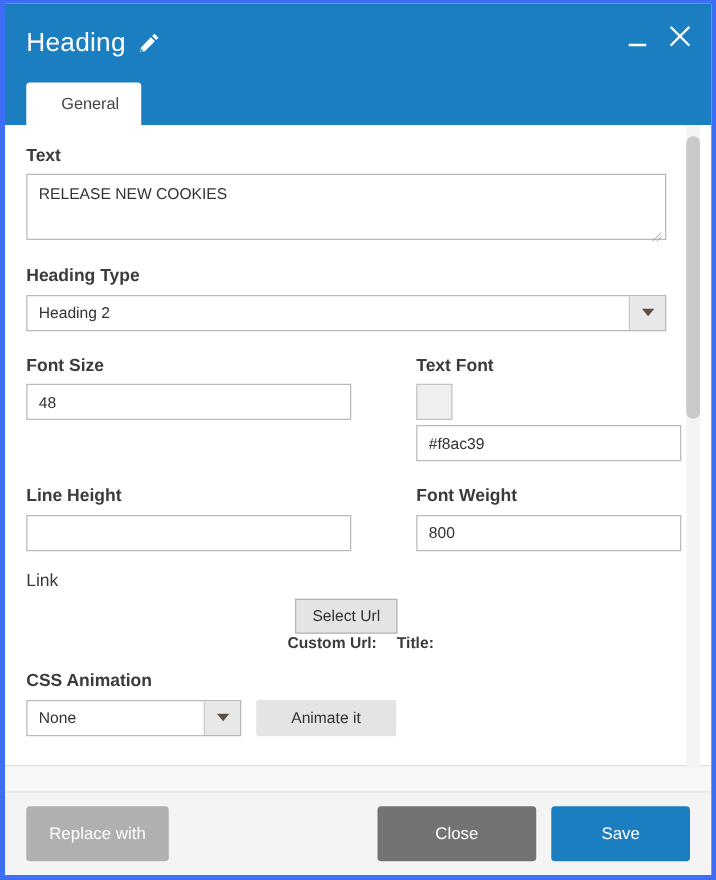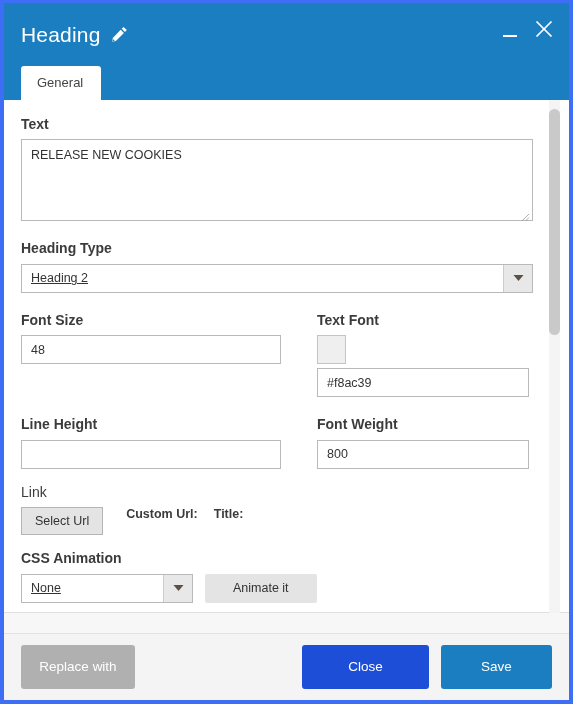--- a/index.html
+++ b/index.html
@@ -86,21 +86,21 @@
   
   .tabs {
     position: absolute;
     left: 17px;
     bottom: 0;
     display: flex;
     align-items: flex-end;
   }
   .tab {
     font-size: 13px;
-    padding: 10px 18px 11px 16px;
+    padding: 10px 18px 11px 28px;
     cursor: pointer;
     line-height: 1;
     border-top-left-radius: 3px;
     border-top-right-radius: 3px;
   }
   .tab.active {
     background: #ffffff;
     color: #444444;
   }
   .tab.inactive {
@@ -133,21 +133,21 @@
     font-weight: bold;
     color: #3b3b3b;
     margin-bottom: 7px;
     line-height: 1.1;
   }
   .field-label.normal { font-weight: normal; }
   .group { margin-bottom: 16px; }
 
   textarea.text-area {
     width: 100%;
-    height: 82px;
+    height: 53px;
     resize: none;
     border: 1px solid #b9b9b9;
     font-family: "Liberation Sans", sans-serif;
     font-size: 12.5px;
     color: #333333;
     padding: 8px 9px;
     background: #ffffff;
     outline: none;
     line-height: 1.2;
     overflow: hidden;
@@ -184,40 +184,39 @@
     height: 29px;
   }
   .select-box .value {
     flex: 1 1 auto;
     display: flex;
     align-items: center;
     font-size: 12.5px;
     color: #333333;
     padding: 2px 9px;
     white-space: nowrap;
-    text-decoration: underline;
   }
   .select-box .arrow-btn {
     flex: 0 0 auto;
     width: 29px;
     border-left: 1px solid #cccccc;
     background: #e8e8e8;
     display: flex;
     align-items: center;
     justify-content: center;
     cursor: pointer;
   }
   .arrow-btn svg { display: block; }
 
   .heading-type-select { width: 100%; }
   .anim-select { width: 172px; }
 
   .two-col {
     display: flex;
-    gap: 0;
+    gap: 16px;
     margin-top: 20px;
   }
   .col-left { width: 260px; flex: 0 0 auto; }
   .col-right { width: 212px; flex: 0 0 auto; margin-left: 36px; }
 
   
   .swatch-btn {
     width: 29px;
     height: 29px;
     border: 1px solid #c4c4c4;
@@ -225,21 +224,22 @@
     padding: 3px;
     display: block;
     cursor: pointer;
     margin-bottom: 4px;
   }
   .swatch-inner { width: 100%; height: 100%; }
 
   
   .link-row {
     display: flex;
-    align-items: flex-start;
+    align-items: center;
+    flex-direction: column;
   }
   .btn-gray-sm {
     background: #e4e4e4;
     border: 1px solid #b5b5b5;
     font-family: "Liberation Sans", sans-serif;
     font-size: 12.5px;
     color: #333333;
     padding: 7px 13px;
     cursor: pointer;
     line-height: 1;
@@ -314,21 +314,21 @@
     font-family: "Liberation Sans", sans-serif;
     font-size: 13.5px;
     color: #ffffff;
     border: none;
     border-radius: 3px;
     height: 44px;
     cursor: pointer;
     line-height: 1;
   }
   .btn-replace { background: #b0b0b0; width: 114px; }
-  .btn-close-f { background: #1d4ed8; width: 127px; }
+  .btn-close-f { background: #737373; width: 127px; }
   .btn-save { background: #1b7ec0; width: 111px; }
 </style>
 </head>
 <body>
 
 <div class="window">
 
   <div class="header">
 
     <div class="header-title-row">

